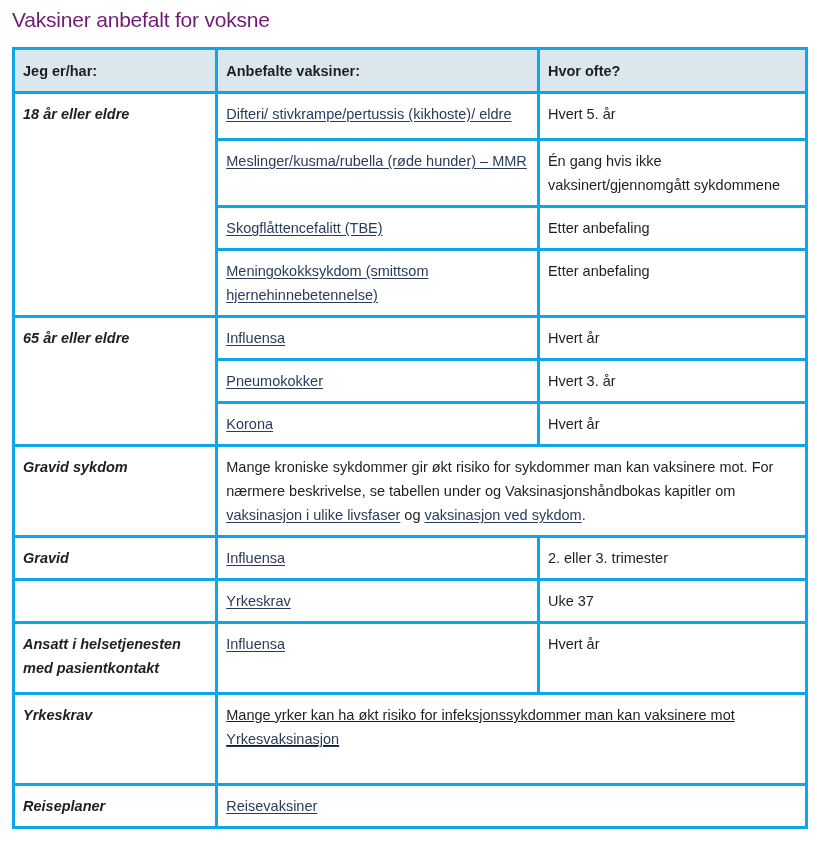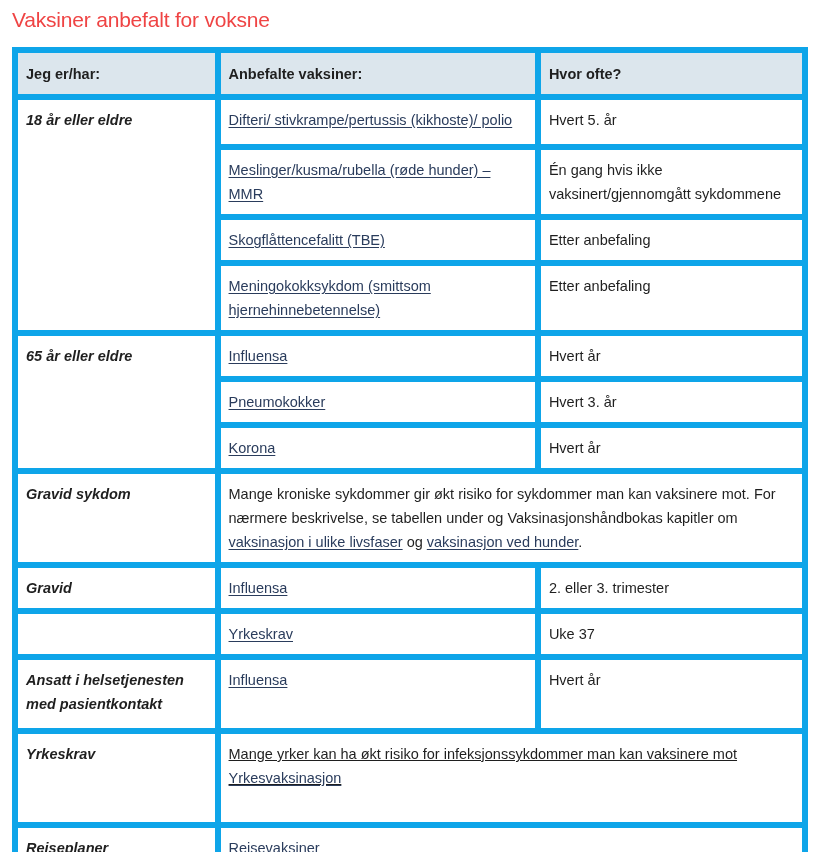--- a/index.html
+++ b/index.html
@@ -3,32 +3,32 @@
 <meta charset="utf-8">
 <style>
   html, body { margin: 0; padding: 0; background: #ffffff; }
   body {
     width: 817px; height: 852px; overflow: hidden;
     font-family: "Liberation Sans", "DejaVu Sans", sans-serif;
     color: #1f1f1f;
   }
   .title {
     position: absolute; left: 12px; top: 8px;
-    font-size: 21px; font-weight: normal; margin: 0; color: #ef4444;
+    font-size: 21px; font-weight: normal; margin: 0; color: #701a75;
     letter-spacing: -0.2px;
   }
   table.vax {
     position: absolute; left: 12px; top: 47px;
     width: 796px;
     border-collapse: collapse;
     font-size: 14.5px;
     line-height: 24px;
   }
   table.vax th, table.vax td {
-    border: 6px solid #0ea5e9;
+    border: 3px solid #0ea5e9;
     vertical-align: top;
     text-align: left;
     padding: 8px 8px 8px 8px;
   }
   table.vax th {
     background: #dce6ed;
     font-weight: bold;
     height: 25px;
     padding-top: 9px; padding-bottom: 7px;
   }
@@ -54,21 +54,21 @@
     <tr>
       <th>Jeg er/har:</th>
       <th>Anbefalte vaksiner:</th>
       <th>Hvor ofte?</th>
     </tr>
   </thead>
   <tbody>
 
     <tr>
       <td class="group" rowspan="4">18 år eller eldre</td>
-      <td style="padding-bottom:12px"><a class="lnk">Difteri/ stivkrampe/pertussis (kikhoste)/ polio</a></td>
+      <td style="padding-bottom:12px"><a class="lnk">Difteri/ stivkrampe/pertussis (kikhoste)/ eldre</a></td>
       <td>Hvert 5. år</td>
     </tr>
     <tr>
       <td><a class="lnk">Meslinger/kusma/rubella (røde hunder) – MMR</a></td>
       <td>Én gang hvis ikke vaksinert/gjennomgått sykdommene</td>
     </tr>
     <tr>
       <td><a class="lnk">Skogflåttencefalitt (TBE)</a></td>
       <td>Etter anbefaling</td>
     </tr>
@@ -86,21 +86,21 @@
       <td><a class="lnk">Pneumokokker</a></td>
       <td>Hvert 3. år</td>
     </tr>
     <tr>
       <td><a class="lnk">Korona</a></td>
       <td>Hvert år</td>
     </tr>
 
     <tr>
       <td class="group">Gravid sykdom</td>
-      <td colspan="2"><span>Mange kroniske sykdommer gir økt risiko for sykdommer man kan vaksinere mot. For nærmere beskrivelse, se tabellen under og Vaksinasjonshåndbokas kapitler om </span><a class="lnk">vaksinasjon i ulike livsfaser</a><span> og </span><a class="lnk">vaksinasjon ved hunder</a><span>.</span></td>
+      <td colspan="2"><span>Mange kroniske sykdommer gir økt risiko for sykdommer man kan vaksinere mot. For nærmere beskrivelse, se tabellen under og Vaksinasjonshåndbokas kapitler om </span><a class="lnk">vaksinasjon i ulike livsfaser</a><span> og </span><a class="lnk">vaksinasjon ved sykdom</a><span>.</span></td>
     </tr>
 
     <tr>
       <td class="group">Gravid</td>
       <td><a class="lnk">Influensa</a></td>
       <td>2. eller 3. trimester</td>
     </tr>
     <tr>
       <td></td>
       <td><a class="lnk">Yrkeskrav</a></td>

